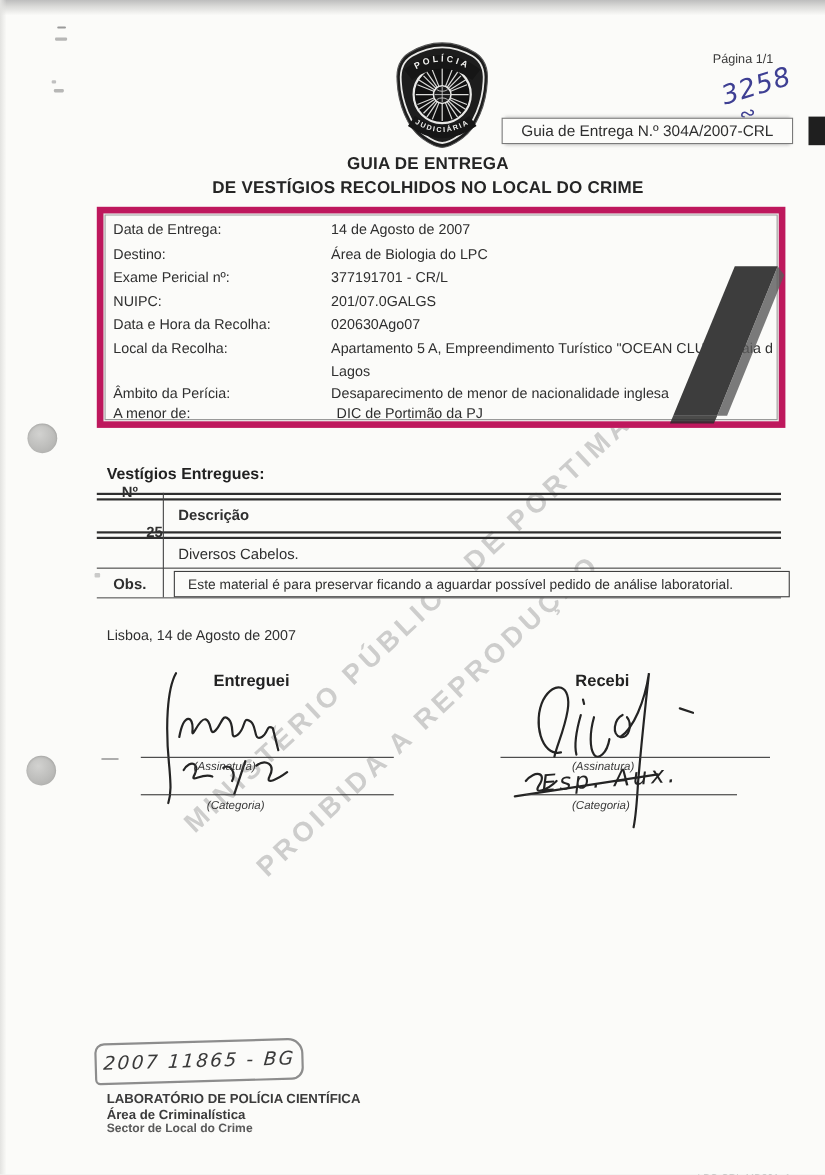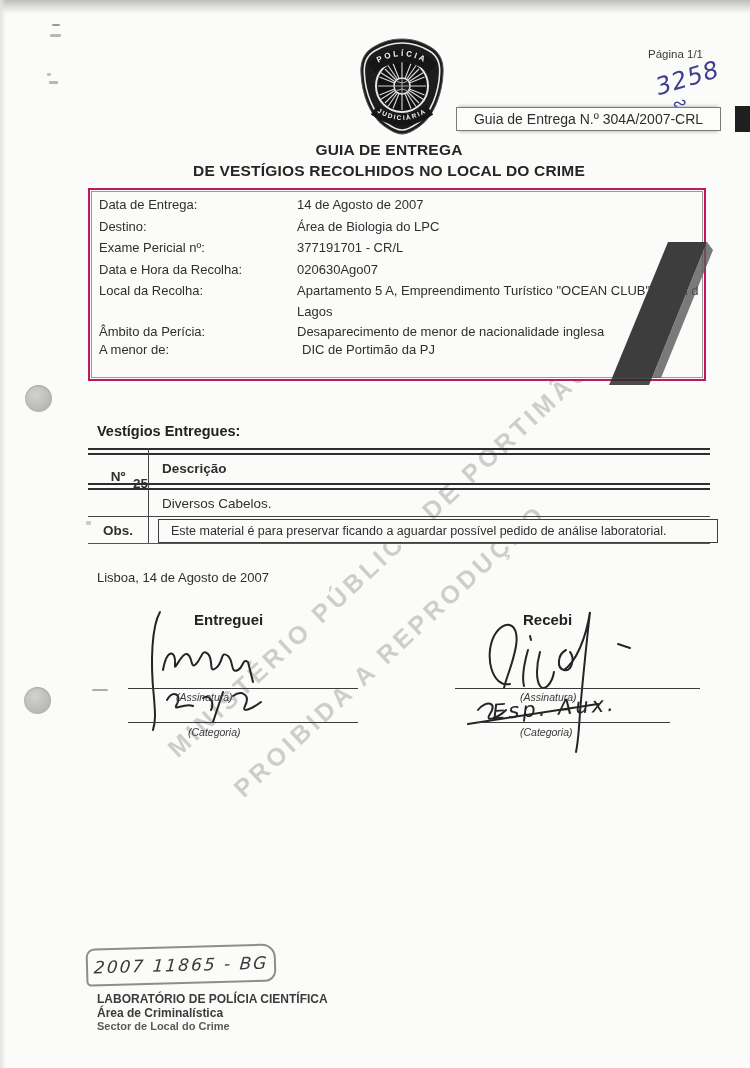--- a/index.html
+++ b/index.html
@@ -28,21 +28,21 @@
     font-family:"DejaVu Sans",sans-serif;transform:rotate(-17deg);letter-spacing:1px;}
   .hand-blue-squiggle{color:#3e3f93;font-size:18px;transform:rotate(-14deg);}
   .guia-box{width:263px;height:22px;border:1px solid #7a7a7a;
     box-shadow:0 -4px 3px -3px rgba(140,140,140,.55),0 4px 3px -3px rgba(140,140,140,.55);
     display:flex;align-items:center;justify-content:center;
     font-size:14px;color:#2e2e2e;background:#fcfcfa;}
   .black-chip{background:#1f1f1f;}
   .title{width:750px;text-align:center;font-weight:bold;font-size:15.5px;color:#252525;letter-spacing:.2px;}
   
   .info-table{left:88px;top:188px;width:614px;height:189px;
-    border:2px solid #be185d;background:#fbfbf9;
+    border:6px solid #be185d;background:#fbfbf9;
     box-shadow:inset 0 0 0 1px #fbfbf9, inset 0 0 0 2px #9a9a9a;}
   .irow{display:flex;font-size:13px;line-height:21.5px;color:#2f2f2f;}
   .irow .lbl{width:172px;padding-left:9px;flex:none;}
   .irow .val{flex:1;white-space:pre-line;padding-right:4px;margin-left:26px;}
   .corner-band{pointer-events:none;}
   
   .wm{color:#a8a8a8;opacity:.55;font-size:25px;letter-spacing:4px;
     font-weight:bold;white-space:nowrap;transform-origin:0 0;
     font-family:"Liberation Sans",sans-serif;}
   
@@ -142,20 +142,24 @@
         </div>
       <div class="irow">
           <span class="lbl">Destino:</span>
           <span class="val">Área de Biologia do LPC</span>
         </div>
       <div class="irow">
           <span class="lbl">Exame Pericial nº:</span>
           <span class="val">377191701 - CR/L</span>
         </div>
       <div class="irow">
+          <span class="lbl">NUIPC:</span>
+          <span class="val">201/07.0GALGS</span>
+        </div>
+      <div class="irow">
           <span class="lbl">Data e Hora da Recolha:</span>
           <span class="val">020630Ago07</span>
         </div>
       <div class="irow" style="line-height:21px;">
           <span class="lbl">Local da Recolha:</span>
           <span class="val">Apartamento 5 A, Empreendimento Turístico "OCEAN CLUB", Praia d
 Lagos</span>
         </div>
       <div class="irow" style="line-height:19px;">
           <span class="lbl">Âmbito da Perícia:</span>
@@ -170,21 +174,21 @@
 
   <svg class="abs corner-band" style="left:595px;top:228px;" width="130" height="158" viewBox="0 0 130 158">
     <polygon points="17,150 57,150 112,14 73,14" fill="#3d3d3d"></polygon>
     <polygon points="57,150 66,150 118,22 112,14" fill="#5a5a5a" opacity=".8"></polygon>
     <polygon points="17,150 57,150 54,157 14,157" fill="#2c2c2c" opacity=".85"></polygon>
   </svg>
 
   <div class="abs sec-head" style="left:97px;top:423px;">Vestígios Entregues:</div>
 
   <div class="abs drule" style="left:88px;top:448px;width:622px;"></div>
-  <div class="abs vcell b" style="left:88px;top:469px;width:60px;text-align:center;">Nº</div>
+  <div class="abs vcell b" style="left:88px;top:440px;width:60px;text-align:center;">Nº</div>
   <div class="abs vcell b" style="left:162px;top:461px;">Descrição</div>
   <div class="abs drule" style="left:88px;top:483px;width:622px;"></div>
   <div class="abs vcell b" style="left:88px;top:476px;width:60px;text-align:right;">25</div>
   <div class="abs vcell" style="left:162px;top:496px;">Diversos Cabelos.</div>
   <div class="abs thinrule" style="left:88px;top:516px;width:622px;"></div>
   <div class="abs vcell b" style="left:88px;top:523px;width:60px;text-align:center;">Obs.</div>
   <div class="abs obs-box" style="left:158px;top:519px;width:546px;height:22px;">Este material é para preservar ficando a aguardar possível pedido de análise laboratorial.</div>
   <div class="abs thinrule" style="left:88px;top:543px;width:622px;background:#555;"></div>
   <div class="abs vline" style="left:148px;top:448px;height:95px;"></div>
 

